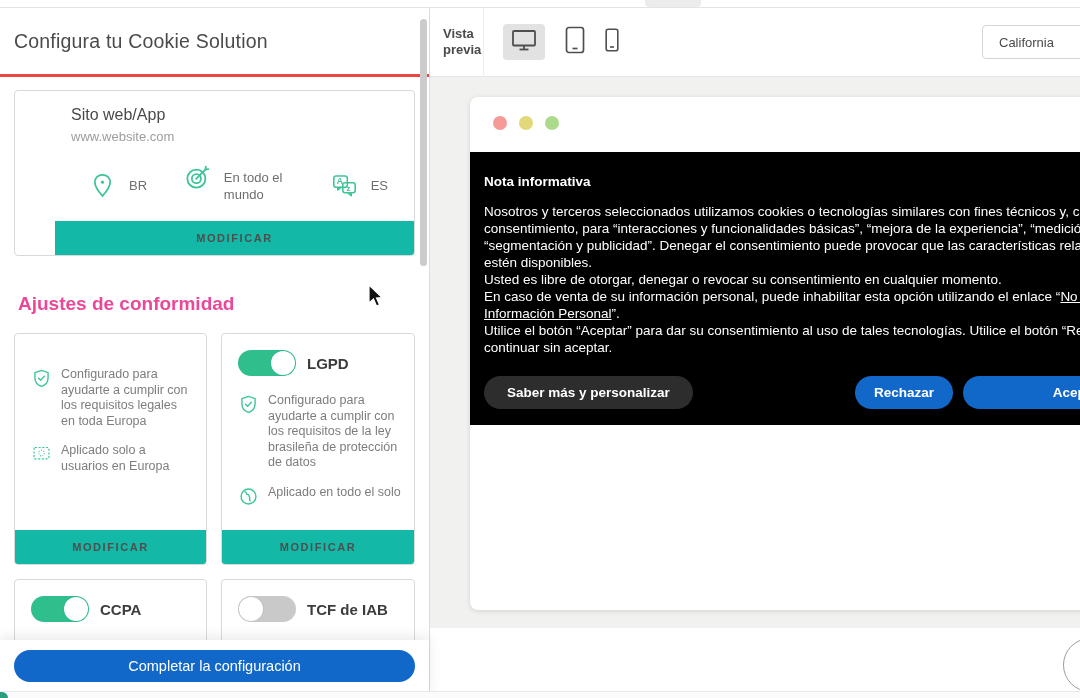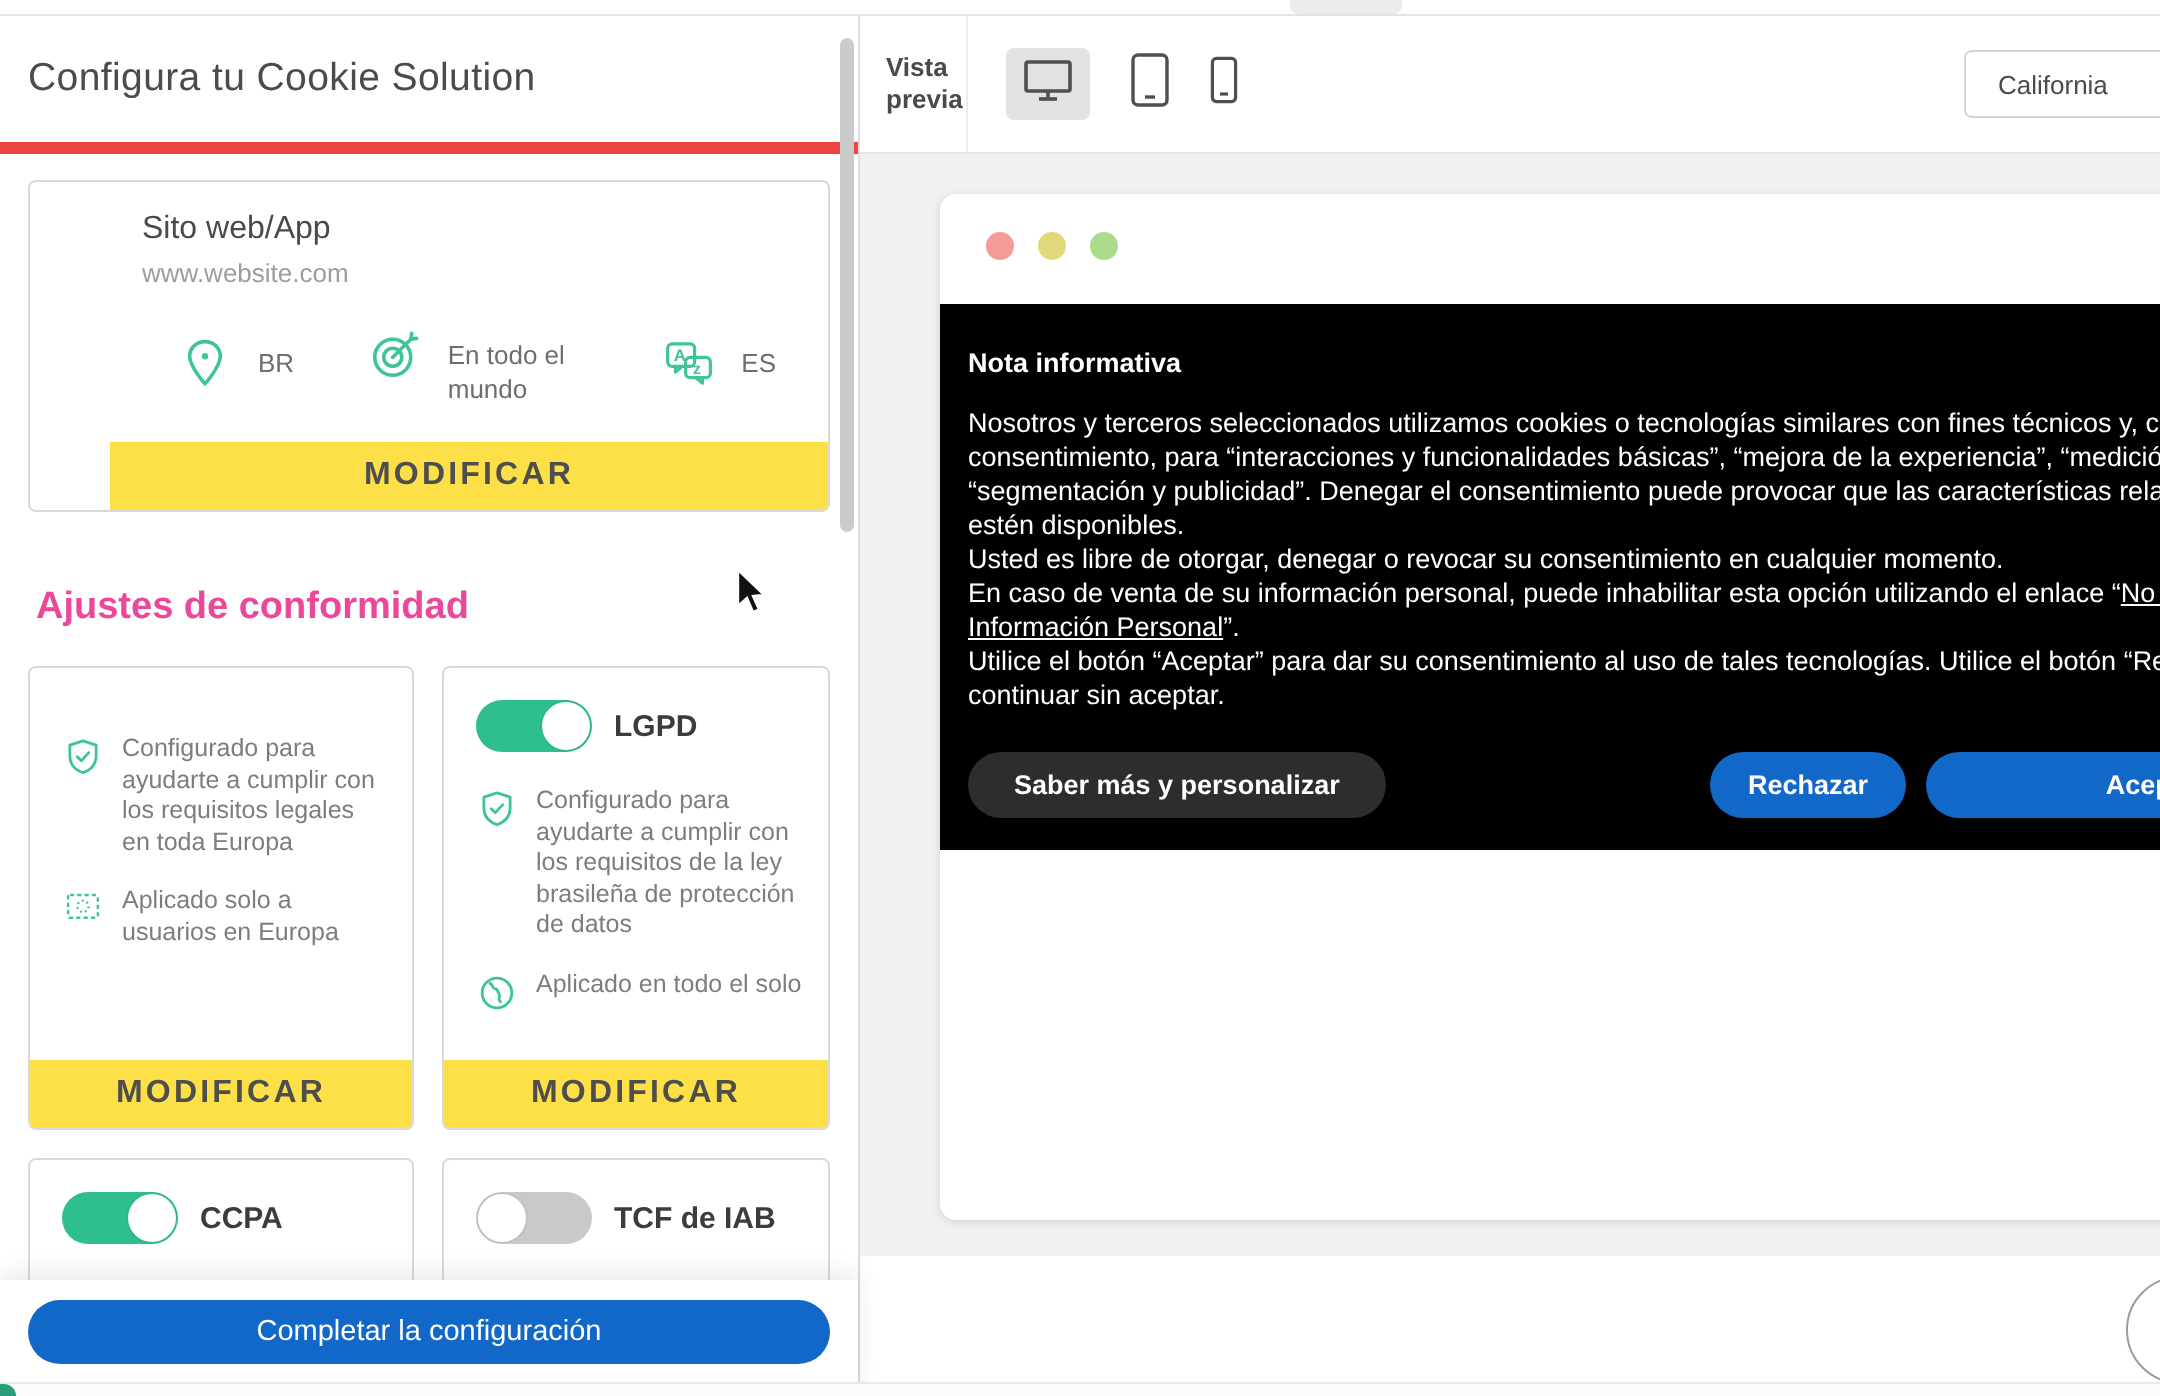--- a/index.html
+++ b/index.html
@@ -4,35 +4,35 @@
 <style>
   * { margin:0; padding:0; box-sizing:border-box; }
   html,body { width:1080px; height:698px; }
   body { font-family:"Liberation Sans", sans-serif; background:#ffffff; position:relative; overflow:hidden; color:#4a4a4a; }
 
   .top-strip { position:absolute; top:0; left:0; width:1080px; height:8px; background:#fff; border-bottom:1px solid #e4e4e4; z-index:2; }
   .top-tab { position:absolute; top:0; left:645px; width:56px; height:7px; background:#ececec; border-radius:0 0 4px 4px; }
 
   
   .left-panel { position:absolute; top:8px; left:0; width:430px; height:690px; background:#fff; border-right:1px solid #dcdcdc; z-index:3; }
-  .lp-header { height:69px; border-bottom:6px solid #ef4444; display:flex; align-items:center; padding-left:14px; }
+  .lp-header { height:69px; border-bottom:3px solid #ef4444; display:flex; align-items:center; padding-left:14px; }
   .lp-title { font-size:19.5px; color:#4b4b4b; letter-spacing:.2px; }
   .lp-body { position:relative; height:621px; overflow:hidden; }
 
   .website-card { position:absolute; top:13px; left:14px; width:401px; border:1px solid #d9d9d9; border-radius:4px; overflow:hidden; background:#fff;padding-left:40px; }
   .wc-pad { padding:15px 16px 0 16px; }
   .wc-title { font-size:16px; color:#4a4a4a; margin-bottom:5px; }
   .wc-url { font-size:13px; color:#9d9d9d; }
-  .wc-icons { display:flex; justify-content:space-between; align-items:center; padding:20px 26px 18px 34px; }
+  .wc-icons { display:flex; justify-content:space-between; align-items:flex-end; padding:20px 26px 18px 34px; }
   .wc-item { display:flex; align-items:flex-start; gap:13px; }
   .wc-item .lbl { font-size:13px; color:#6e6e6e; line-height:17px; padding-top:5px; }
   .wc-item svg { flex:0 0 auto; }
 
-  .modify-bar { height:34px; background:#fde047; display:flex; align-items:center; justify-content:center;
-                font-size:16px; font-weight:bold; letter-spacing:1.6px; color:#4e4e4e; cursor:pointer; }
+  .modify-bar { height:34px; background:#14b8a6; display:flex; align-items:center; justify-content:center;
+                font-size:11px; font-weight:bold; letter-spacing:1.6px; color:#4e4e4e; cursor:pointer; }
 
   .section-heading { position:absolute; top:216px; left:18px; font-size:19px; font-weight:bold; color:#ec4899; }
 
   .cards-grid { position:absolute; top:256px; left:14px; width:401px; display:grid; grid-template-columns:193px 194px; column-gap:14px; row-gap:14px; }
   .comp-card { border:1px solid #d9d9d9; border-radius:4px; background:#fff; position:relative; overflow:hidden; }
   .comp-card.tall { height:232px; }
   .comp-card.short { height:120px; }
   .cc-pad { padding:16px 12px 0 16px; }
   .toggle-row { display:flex; align-items:center; gap:11px; }
   .toggle { width:58px; height:26px; border-radius:13px; position:relative; cursor:pointer; flex:0 0 auto; }

